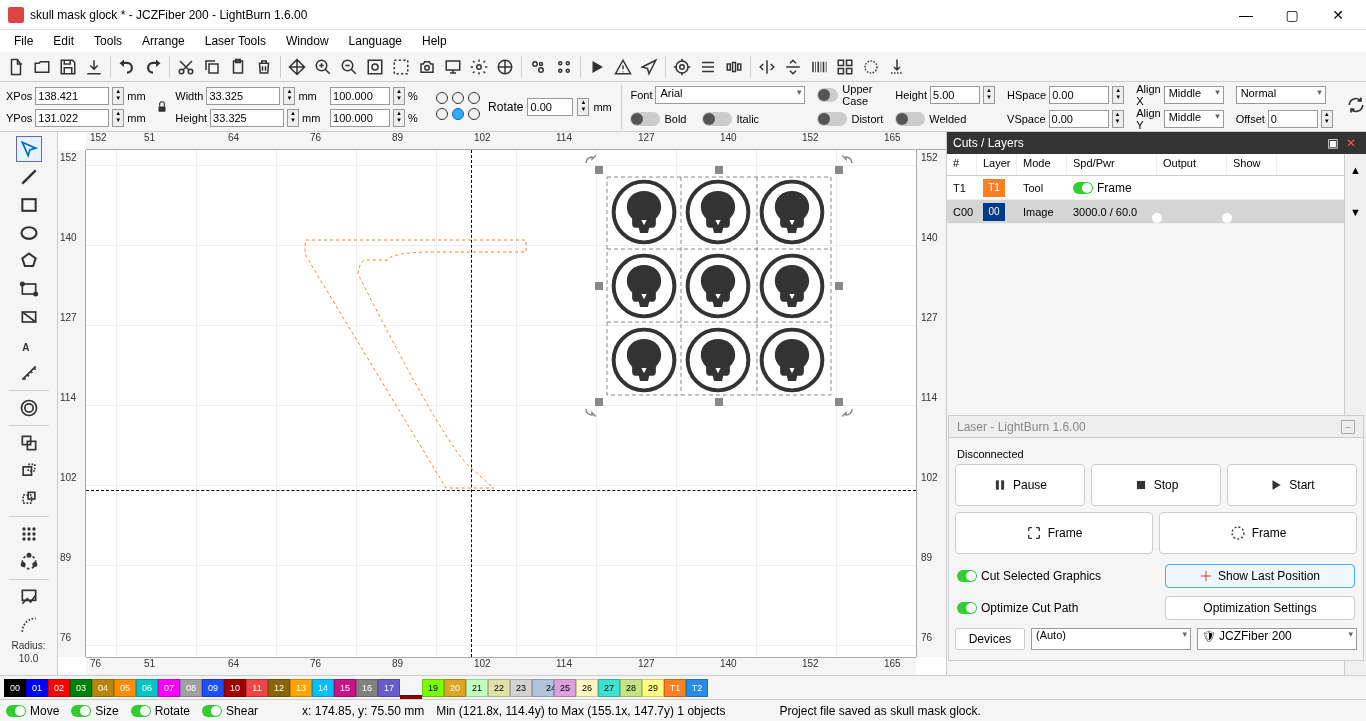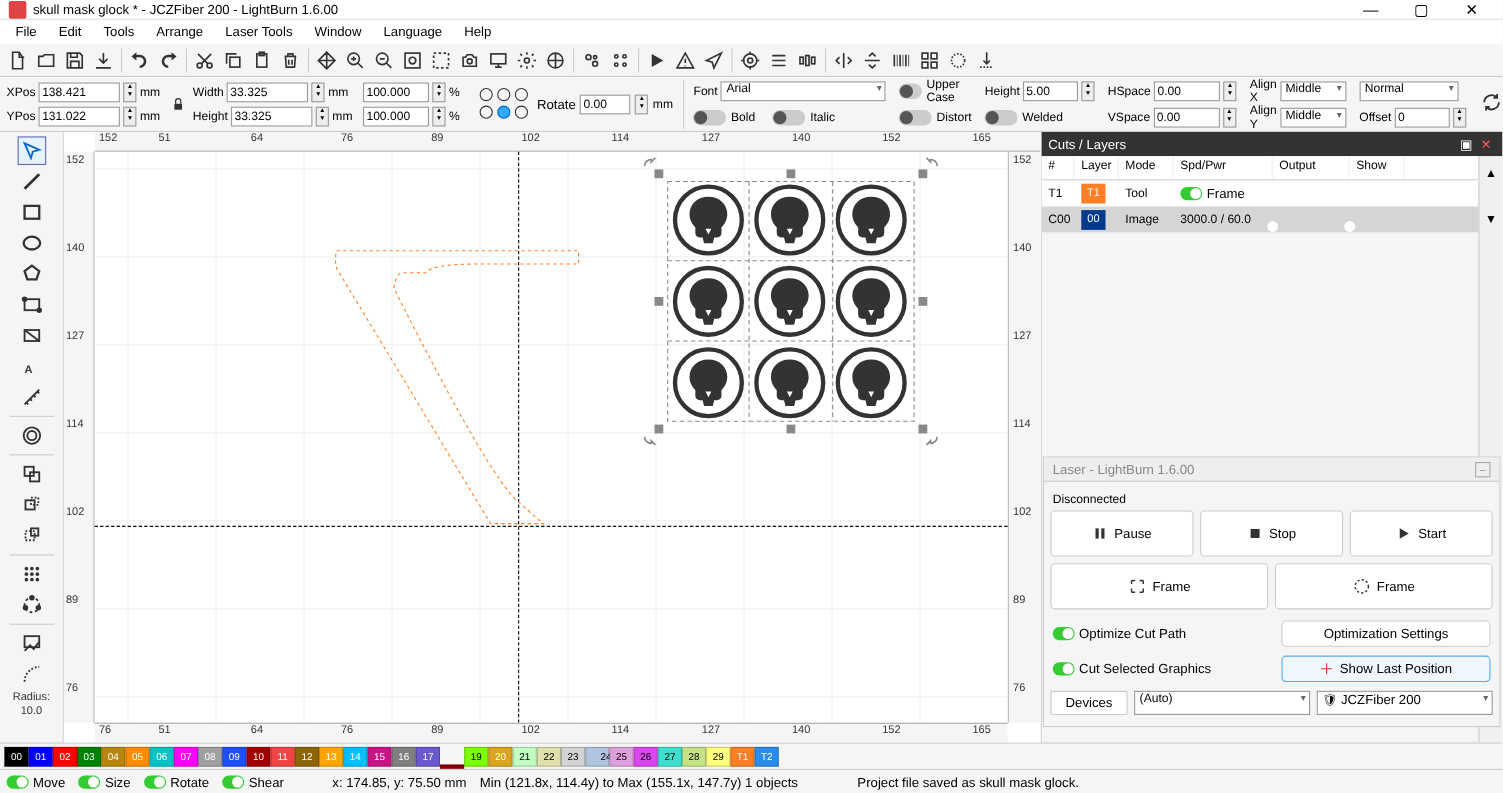--- a/index.html
+++ b/index.html
@@ -1,17 +1,17 @@
 <!DOCTYPE html>
 <html><head>
 <meta charset="utf-8">
 <style>
 * { box-sizing: border-box; margin: 0; padding: 0; font-family: 'Segoe UI', Arial, sans-serif; font-size: 12px; }
 body { width: 1366px; height: 721px; background: #f0f0f0; overflow: hidden; display: flex; flex-direction: column; }
-.titlebar { height: 18px; background: #fff; display: flex; align-items: center; padding: 0 8px; border-bottom: 1px solid #ddd; }
+.titlebar { height: 30px; background: #fff; display: flex; align-items: center; padding: 0 8px; border-bottom: 1px solid #ddd; }
 .titlebar .logo { width: 16px; height: 16px; background: #d44; border-radius: 2px; margin-right: 6px; }
 .titlebar .title { flex: 1; }
 .titlebar .winbtns { display: flex; gap: 18px; padding-right: 6px; }
 .titlebar .winbtn { width: 28px; text-align: center; cursor: pointer; font-size: 14px; }
 .menubar { height: 22px; background: #fff; display: flex; align-items: center; padding: 0 6px; gap: 4px; }
 .menubar .mitem { padding: 2px 8px; cursor: pointer; }
 .toolbar { height: 30px; background: #f5f5f5; display: flex; align-items: center; padding: 2px 4px; gap: 2px; border-bottom: 1px solid #ccc; }
 .tbtn { width: 24px; height: 24px; display: flex; align-items: center; justify-content: center; cursor: pointer; color: #333; }
 .tbtn svg { width: 18px; height: 18px; }
 .sep { width: 1px; height: 22px; background: #ccc; margin: 0 2px; }
@@ -864,36 +864,36 @@
         </div>
       <div class="lp-btn">
           <svg width="16" height="16" viewBox="0 0 24 24" fill="none" stroke="#333" stroke-width="2" stroke-dasharray="3">
             <circle cx="12" cy="12" r="9"></circle>
           </svg>
           <span>Frame</span>
         </div>
     </div>
     <div class="lp-checkrow">
       <span class="minitoggle"></span>
-      <span>Optimize Cut Path</span>
-      <span style="flex:1"></span>
-      <div class="lp-btn" style="height:24px;flex:0 0 190px">
-          <span>Optimization Settings</span>
-        </div>
-    </div>
-    <div class="lp-checkrow">
-      <span class="minitoggle"></span>
       <span>Cut Selected Graphics</span>
       <span style="flex:1"></span>
       <div class="lp-btn framed" style="height:24px;flex:0 0 190px">
         <svg width="12" height="12" viewBox="0 0 24 24" fill="none" stroke="#d33" stroke-width="2">
             <path d="M12 2v20M2 12h20"></path>
           </svg>
         <span>Show Last Position</span>
       </div>
+    </div>
+    <div class="lp-checkrow">
+      <span class="minitoggle"></span>
+      <span>Optimize Cut Path</span>
+      <span style="flex:1"></span>
+      <div class="lp-btn" style="height:24px;flex:0 0 190px">
+          <span>Optimization Settings</span>
+        </div>
     </div>
     <div class="lp-botrow">
       <div class="lp-btn" style="height:22px;flex:0 0 70px;border-radius:2px">
           <span>Devices</span>
         </div>
       <div class="select" style="flex:1;height:22px">(Auto)</div>
       <div class="select" style="flex:1;height:22px">🛡 <span>JCZFiber 200</span></div>
     </div>
   </div>
 </div>
@@ -918,21 +918,21 @@
     <div class="colorsw" style="background: rgb(128, 128, 128); color: rgb(255, 255, 255);">16</div>
     <div class="colorsw" style="background: rgb(106, 90, 205); color: rgb(255, 255, 255);">17</div>
     <div class="colorsw" style="background: rgb(139, 0, 0); color: rgb(255, 255, 255); margin-top: 32px;">18</div>
     <div class="colorsw" style="background: rgb(124, 252, 0); color: rgb(0, 0, 0);">19</div>
     <div class="colorsw" style="background: rgb(218, 165, 32); color: rgb(255, 255, 255);">20</div>
     <div class="colorsw" style="background: rgb(192, 255, 192); color: rgb(0, 0, 0);">21</div>
     <div class="colorsw" style="background: rgb(224, 224, 173); color: rgb(0, 0, 0);">22</div>
     <div class="colorsw" style="background: rgb(211, 211, 211); color: rgb(0, 0, 0);">23</div>
     <div class="colorsw" style="background: rgb(176, 196, 222); color: rgb(0, 0, 0); padding-left: 16px;">24</div>
     <div class="colorsw" style="background: rgb(221, 160, 221); color: rgb(0, 0, 0);">25</div>
-    <div class="colorsw" style="background: #d946ef; color: rgb(0, 0, 0);">26</div>
+    <div class="colorsw" style="background: #fef9c3; color: rgb(0, 0, 0);">26</div>
     <div class="colorsw" style="background: rgb(64, 224, 208); color: rgb(0, 0, 0);">27</div>
     <div class="colorsw" style="background: rgb(197, 227, 132); color: rgb(0, 0, 0);">28</div>
     <div class="colorsw" style="background: rgb(255, 255, 128); color: rgb(0, 0, 0);">29</div>
     <div class="colorsw" style="background: rgb(255, 127, 39); color: rgb(255, 255, 255);">T1</div>
     <div class="colorsw" style="background: rgb(42, 140, 232); color: rgb(255, 255, 255);">T2</div>
   </div>
 
 <div class="statusbar">
   <div class="sitem">
       <span class="minitoggle"></span>

